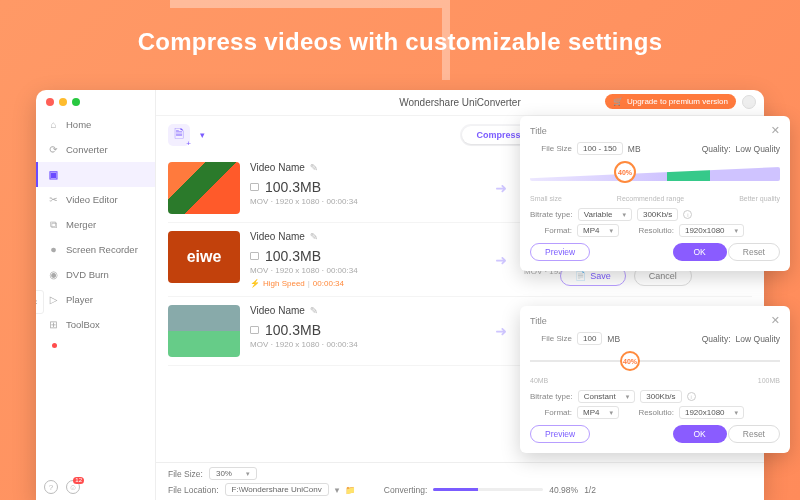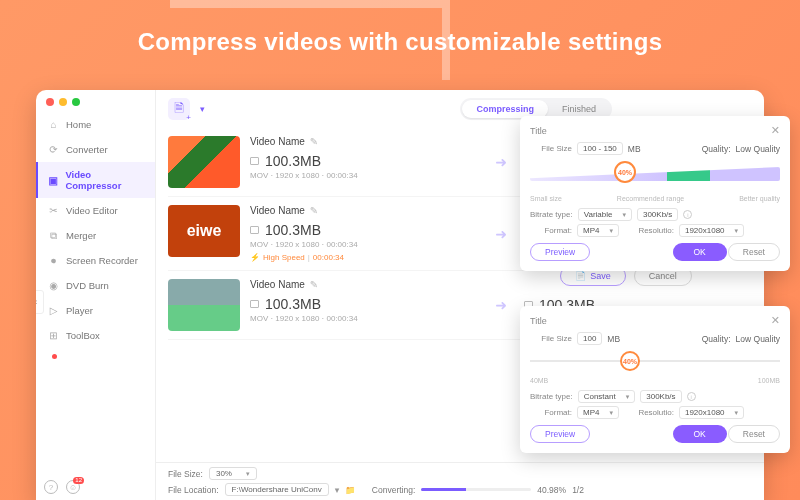--- a/index.html
+++ b/index.html
@@ -100,21 +100,20 @@
     <div class="side-item">
         <span class="side-ic">⌂</span>
         <span>Home</span>
       </div>
     <div class="side-item">
         <span class="side-ic">⟳</span>
         <span>Converter</span>
       </div>
     <div class="side-item active">
         <span class="side-ic">▣</span>
-        <span>Video Compressor</span>
       </div>
     <div class="side-item">
         <span class="side-ic">✂</span>
         <span>Video Editor</span>
       </div>
     <div class="side-item">
         <span class="side-ic">⧉</span>
         <span>Merger</span>
       </div>
     <div class="side-item">
@@ -134,20 +133,28 @@
         <span>ToolBox</span>
       </div>
     <div class="red-dot"></div>
     <div class="side-bot">
       <span class="bubble">?</span>
       <span class="bubble">☺<span class="badge">12</span></span>
     </div>
   </div>
 
   <div class="main">
+    <div class="titlebar">
+      <span class="t">Wondershare UniConverter</span>
+      <div class="upgrade">
+          <span>🛒</span>
+          <span>Upgrade to premium version</span>
+        </div>
+      <div class="avatar"></div>
+    </div>
 
     <div class="toolbar">
       <div class="addbtn">
           <span>🗎</span>
         </div>
       <span class="chev">▾</span>
       <div class="segment">
         <div class="seg active">Compressing</div>
         <div class="seg">Finished</div>
       </div>
@@ -239,21 +246,21 @@
         <span>File Size:</span>
         <span class="sel">
             <span>30%</span>
           </span>
       </div>
       <div class="frow">
         <span>File Location:</span>
         <span class="path">F:\Wondershare UniConv</span>
         <span class="chev" style="color:#999">▾</span>
         <span style="color:#bbb">📁</span>
-        <span style="margin-left:10px">Converting:</span>
+        <span style="margin-left:22px">Converting:</span>
         <div class="prog">
             <div class="progf"></div>
           </div>
         <span>40.98%</span>
         <span>1/2</span>
       </div>
     </div>
   </div>
 </div>
 

